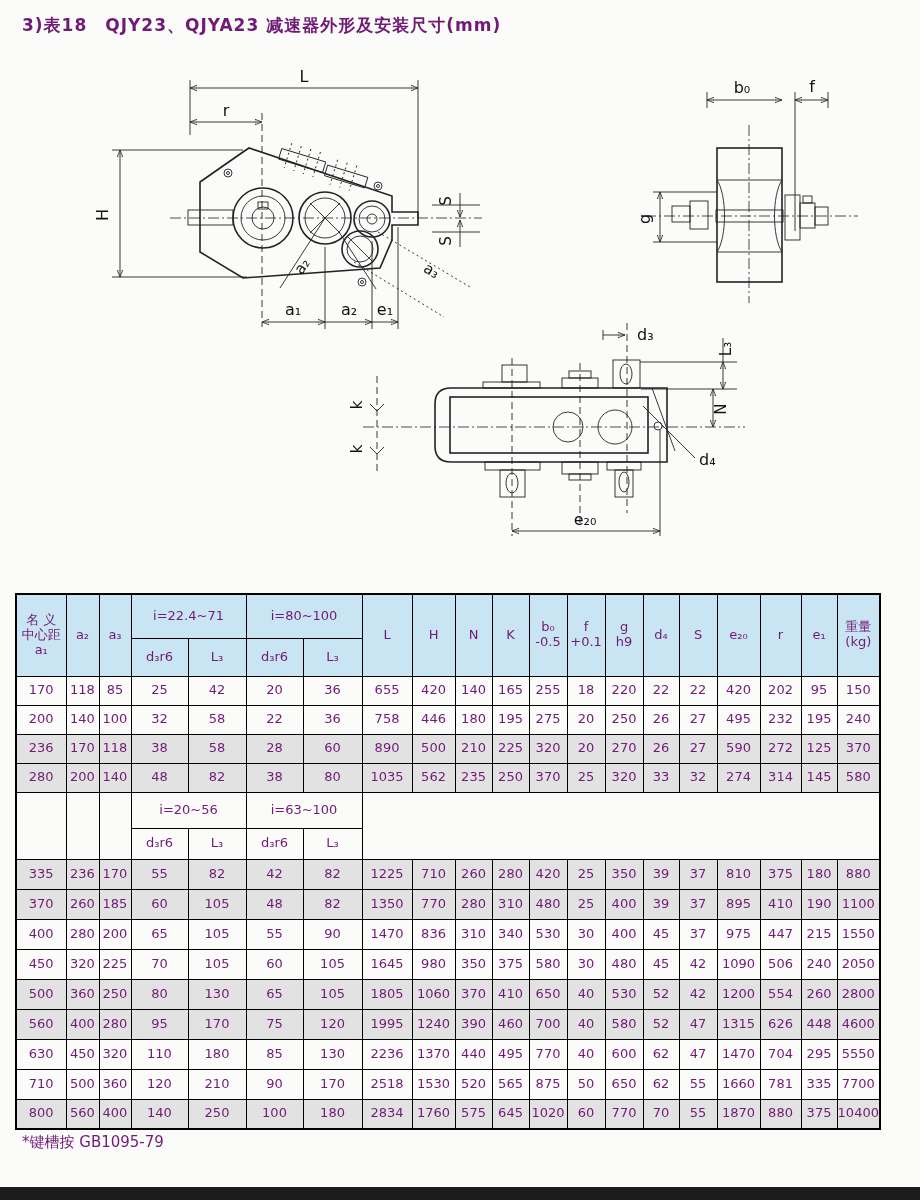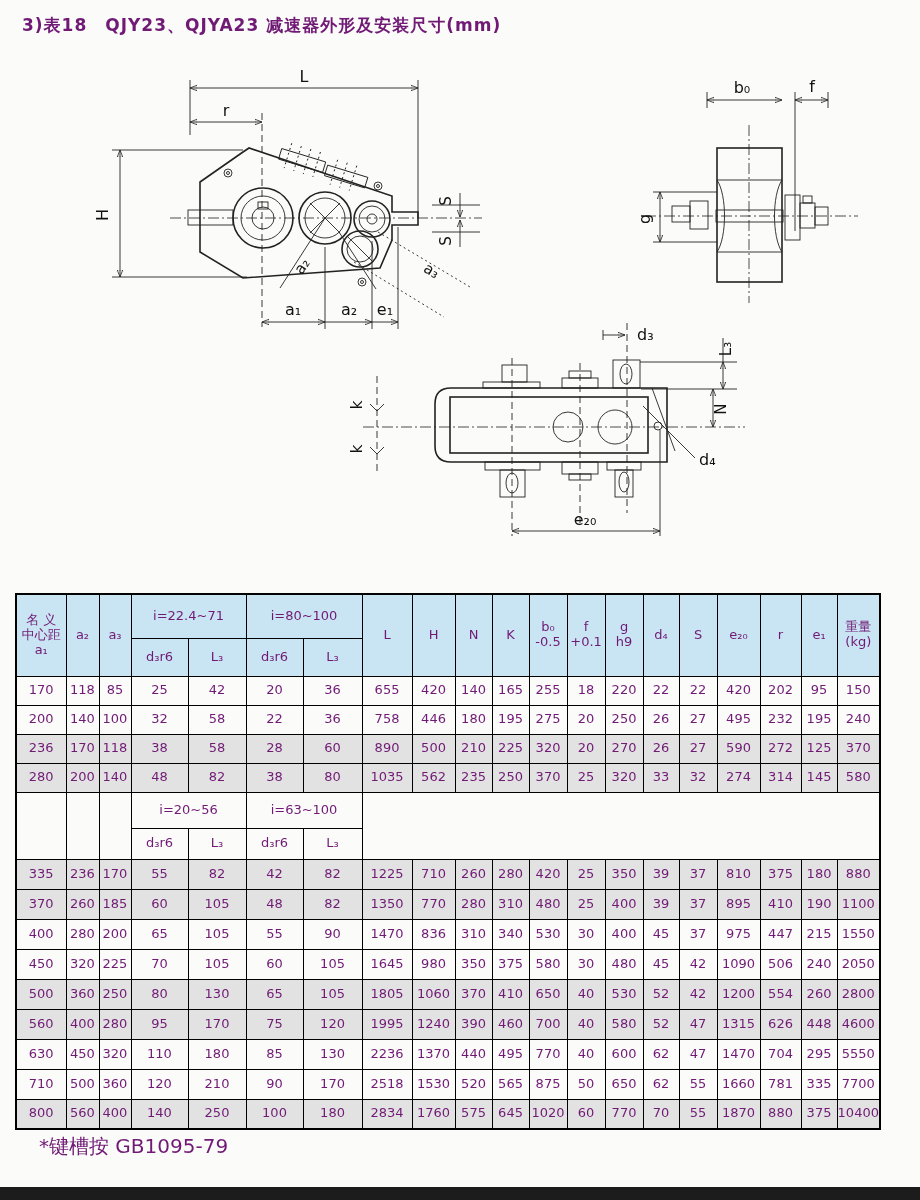--- a/index.html
+++ b/index.html
@@ -22,21 +22,21 @@
              padding:0;font-weight:normal;font-size:13px;line-height:1.15;overflow:hidden;}
   .dim-table thead th{background:#c9e4f2;font-size:13px;}
   .dim-table thead .hr1{height:44px;}
   .dim-table thead .hr2{height:38px;}
   .rows-top tr{height:29px;}
   .mid-head tr.m1{height:36px;}
   .mid-head tr.m2{height:31px;}
   .rows-bottom tr{height:30px;margin-left:12px;}
   tr.shaded td{background:#e2e2e2;}
   .small2{font-size:12px;}
-  .notes{position:absolute;left:39px;top:1130px;font-size:20px;line-height:1.6;}
+  .notes{position:absolute;left:22px;top:1130px;font-size:15px;line-height:1.6;}
   .bottom-bar{position:absolute;left:0;top:1187px;width:920px;height:13px;background:#1c1c1c;}
 </style>
 </head>
 <body>
 
 <div class="page">
 
   <div class="title">3)表18　QJY23、QJYA23 减速器外形及安装尺寸(mm)</div>
 
   <svg viewBox="0 0 410 280" style="left:92px;top:55px;width:410px;height:280px">

